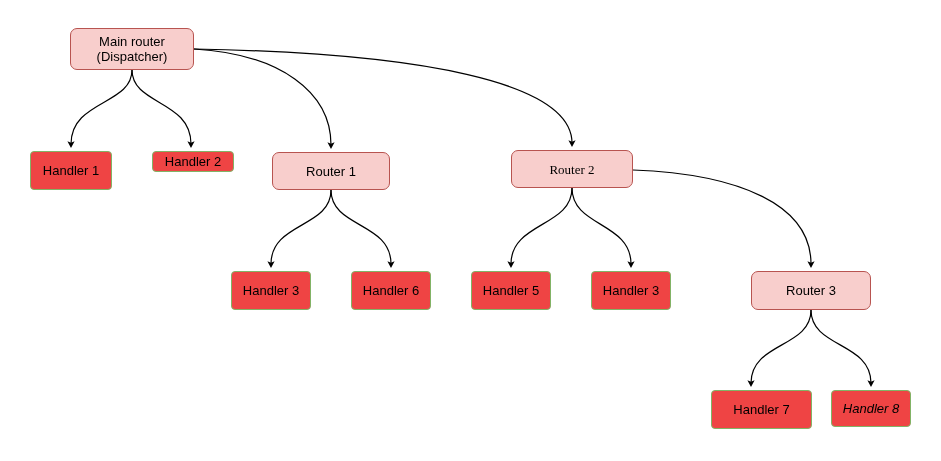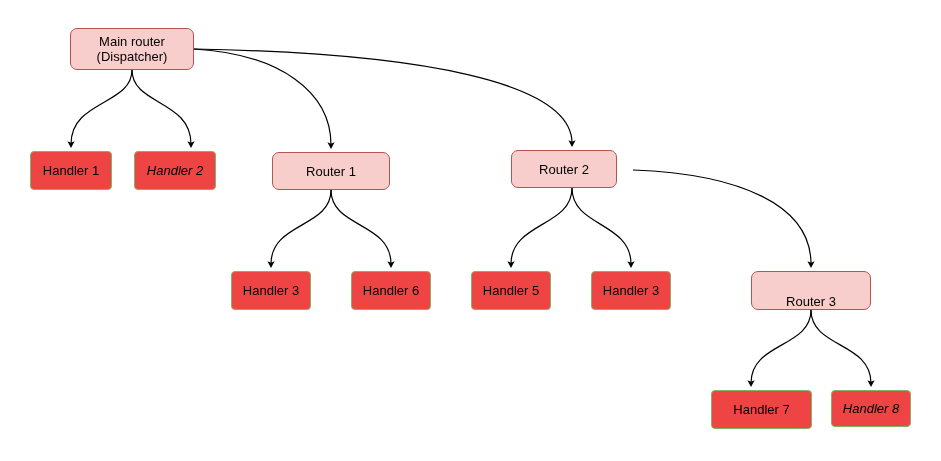--- a/index.html
+++ b/index.html
@@ -77,25 +77,25 @@
         <path d="M 633 170 C 740 174 811 205 811 264" marker-end="url(#arrowhead)"></path>
         <path d="M 811 310 C 811 348 751 342 751 383" marker-end="url(#arrowhead)"></path>
         <path d="M 811 310 C 811 348 871 342 871 383" marker-end="url(#arrowhead)"></path>
       </g>
   </svg>
 
   <div id="node-group">
       <div class="node node-router" style="left: 70px; top: 28px; width: 124px; height: 42px;"><span class="node-label">Main router
 (Dispatcher)</span></div>
       <div class="node node-handler" style="left: 30px; top: 151px; width: 82px; height: 39px;"><span class="node-label">Handler 1</span></div>
-      <div class="node node-handler" style="left: 134px; top: 151px; width: 82px; height: 39px; font-style: italic;"><span class="node-label">Handler 2</span></div>
+      <div class="node node-handler" style="left: 152px; top: 151px; width: 82px; height: 21px;"><span class="node-label">Handler 2</span></div>
       <div class="node node-router" style="left: 272px; top: 152px; width: 118px; height: 38px;"><span class="node-label">Router 1</span></div>
-      <div class="node node-router" style="left: 511px; top: 150px; width: 106px; height: 38px;"><span class="node-label">Router 2</span></div>
+      <div class="node node-router" style="left: 511px; top: 150px; width: 122px; height: 38px; font-family: Liberation Serif, serif;"><span class="node-label">Router 2</span></div>
       <div class="node node-handler" style="left: 231px; top: 271px; width: 80px; height: 39px;"><span class="node-label">Handler 3</span></div>
       <div class="node node-handler" style="left: 351px; top: 271px; width: 80px; height: 39px;"><span class="node-label">Handler 6</span></div>
       <div class="node node-handler" style="left: 471px; top: 271px; width: 80px; height: 39px;"><span class="node-label">Handler 5</span></div>
       <div class="node node-handler" style="left: 591px; top: 271px; width: 80px; height: 39px;"><span class="node-label">Handler 3</span></div>
-      <div class="node node-router" style="left: 751px; top: 271px; width: 120px; height: 39px; align-items: flex-end;"><span class="node-label">Router 3</span></div>
+      <div class="node node-router" style="left: 751px; top: 271px; width: 120px; height: 39px;"><span class="node-label">Router 3</span></div>
       <div class="node node-handler" style="left: 711px; top: 390px; width: 101px; height: 39px;"><span class="node-label">Handler 7</span></div>
       <div class="node node-handler" style="left: 831px; top: 390px; width: 80px; height: 37px; font-style: italic;"><span class="node-label">Handler 8</span></div>
     </div>
 
 </div>
 
 </body></html>

